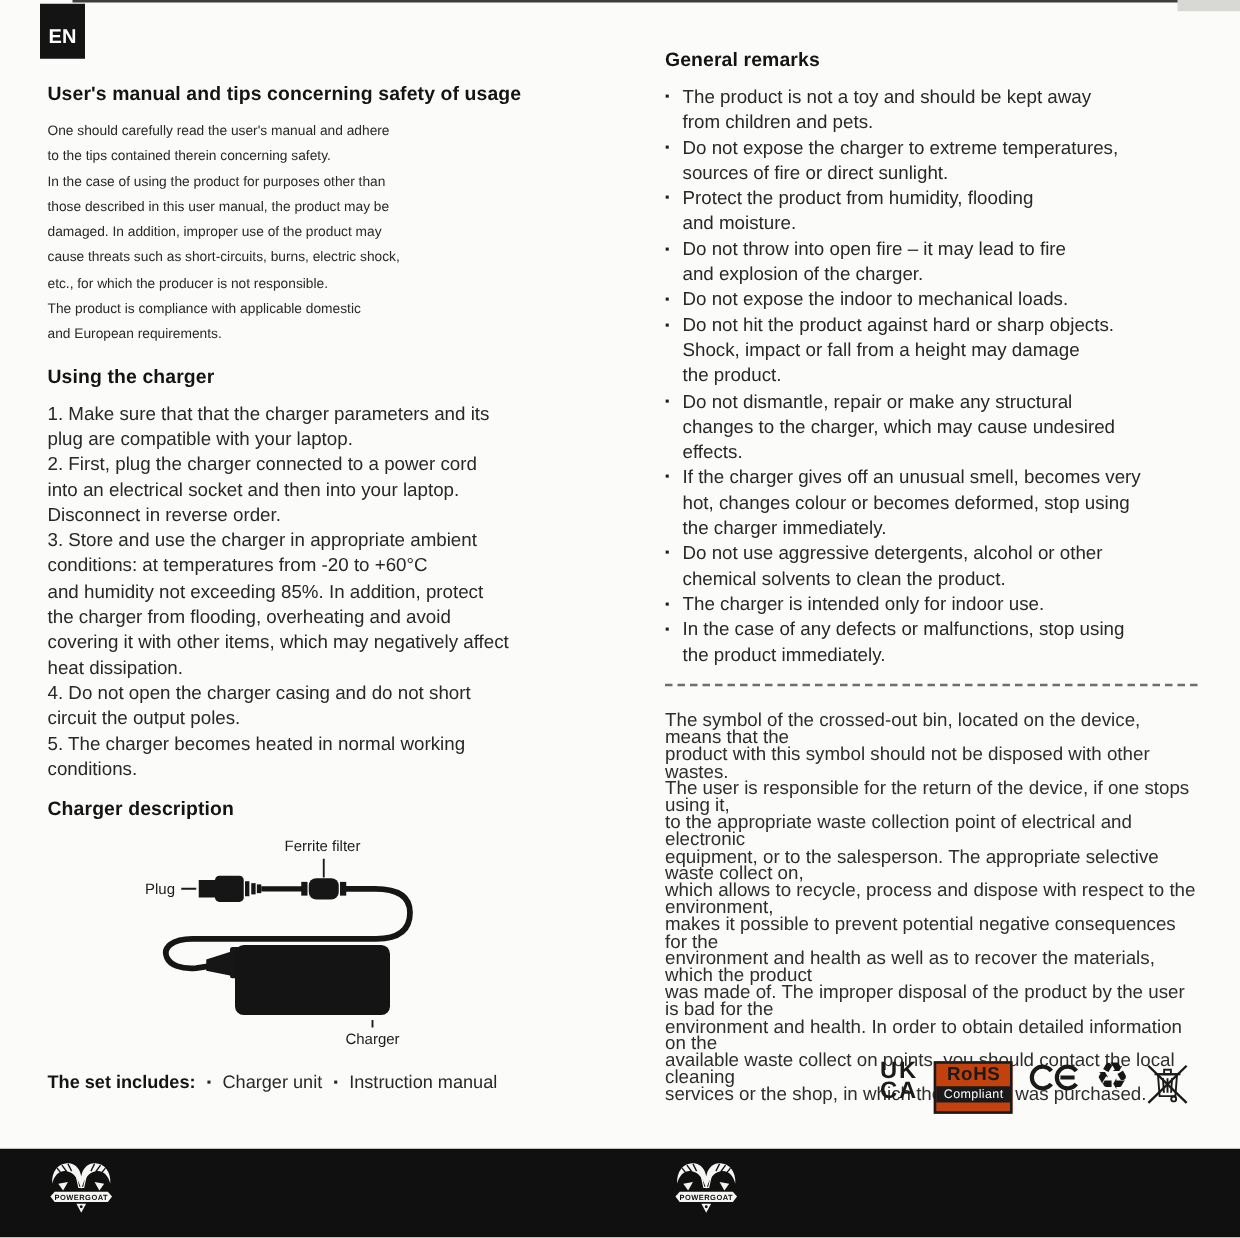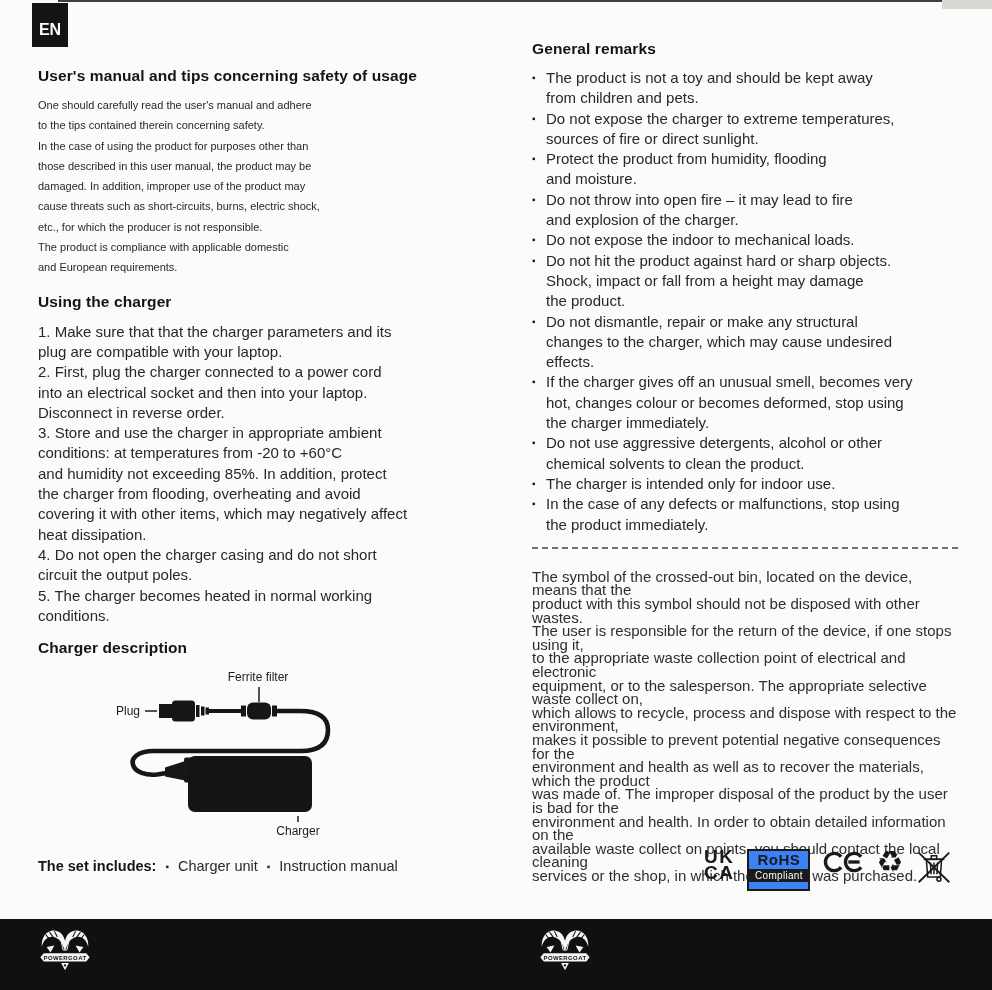--- a/index.html
+++ b/index.html
@@ -44,21 +44,21 @@
   ul.remarks li .blt { width:14px; flex:0 0 14px; font-size:10px; line-height:20.3px; color:#1c1c1c; }
   ul.remarks li .txt { white-space:pre-line; flex:1; }
 
   .divider { margin-top:12px; border-top:2px dashed #6e6e6e; height:0; }
 
   h3.h-disposal { margin-top:16px; font-size:11.5px; font-weight:700; color:#141414; }
   p.fine { margin-top:21px; font-size:15px; line-height:13.6px; white-space:pre-line; color:#2e2e2e; }
 
   .marks-row { position:absolute; left:704px; top:849px; height:42px; display:flex; gap:13px; }
   .ukca { font-weight:700; font-size:19px; line-height:16px; letter-spacing:1.5px; color:#1a1a1a; text-align:center; }
-  .rohs { border:2.5px solid #1a1a1a; width:63px; text-align:center; background:#3b82f6; }
+  .rohs { border:2.5px solid #1a1a1a; width:63px; text-align:center; background:#c2410c; }
   .rohs .rohs-top { font-weight:700; font-size:15px; line-height:18px; color:#1a1a1a; letter-spacing:.5px; }
   .rohs .rohs-bot { background:#1a1a1a; color:#ffffff; font-size:10px; line-height:13px; letter-spacing:.3px; }
   .recycle { font-size:30px; line-height:30px; color:#161616; position:relative; top:-2px; }
 
   .bottom-bar { position:absolute; left:0; top:919px; width:992px; height:71px; background:#101010; }
   .goat { position:absolute; top:7px; }
   .goat-1 { left:36px; }
   .goat-2 { left:536px; }
   .goat text { font-family:"Liberation Sans", sans-serif; font-weight:700; }
 </style>

